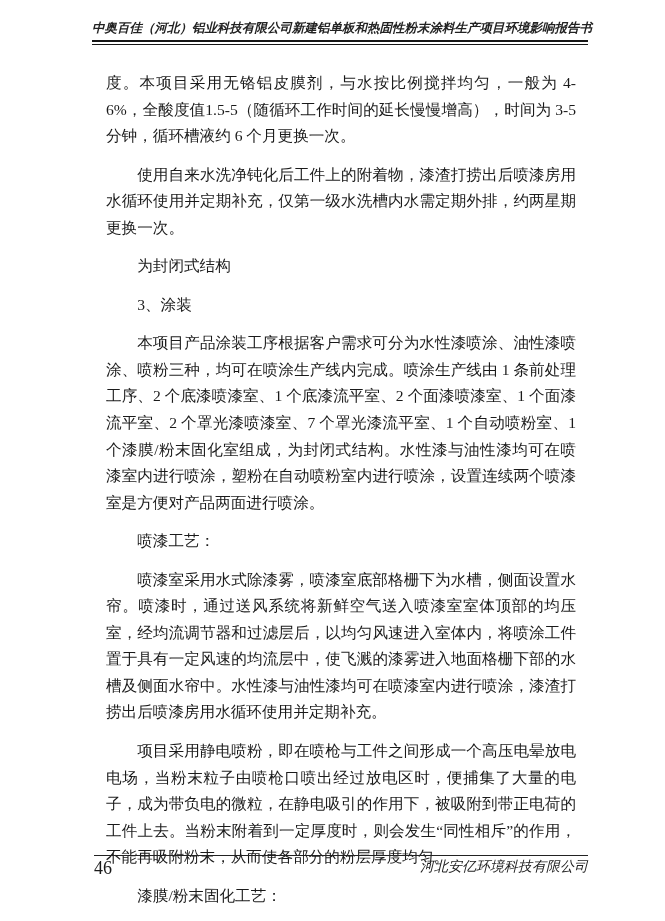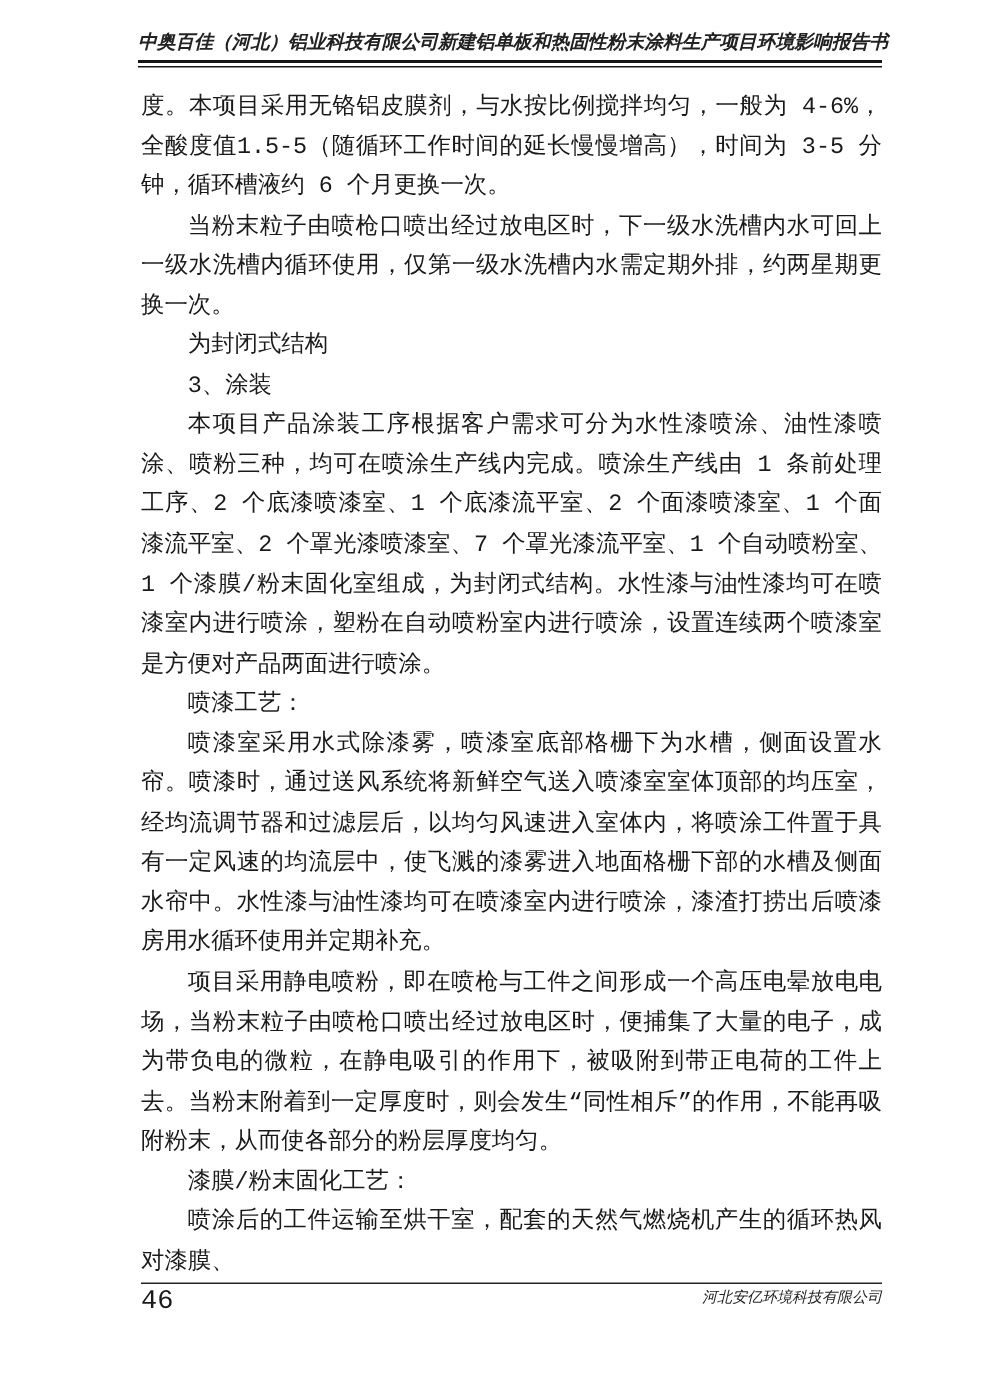--- a/index.html
+++ b/index.html
@@ -6,21 +6,21 @@
     margin: 0;
     padding: 0;
     background: #ffffff;
   }
   .page {
     position: relative;
     width: 665px;
     height: 921px;
     background: #ffffff;
     overflow: hidden;
-    font-family: Liberation Mono, monospace;
+    font-family: Liberation Serif, serif;
     color: #1a1a1a;
   }
   .header {
     position: absolute;
     left: 92px;
     top: 20px;
     width: 496px;
   }
   .header-title {
     text-align: center;
@@ -39,21 +39,21 @@
   .doc-body {
     position: absolute;
     left: 94px;
     top: 58px;
     width: 494px;
     text-align: justify;
     font-size: 15.6px;
     line-height: 26.55px;
   }
   .para {
-    margin: 0;
+    margin: 12px;
     padding: 0;
   }
   .para.indent {
     text-indent: 2em;
   }
   .footer {
     position: absolute;
     left: 94px;
     top: 855px;
     width: 494px;
@@ -61,38 +61,38 @@
     padding-top: 2px;
     display: flex;
     justify-content: space-between;
     align-items: flex-start;
   }
   .pagenum {
     font-size: 18px;
     color: #1a1a1a;
   }
   .company {
-    font-size: 10px;
+    font-size: 14px;
     font-style: italic;
     color: #222222;
   }
 </style>
 </head>
 <body>
 
 <div class="page">
 
   <div class="header">
     <div class="header-title">中奥百佳（河北）铝业科技有限公司新建铝单板和热固性粉末涂料生产项目环境影响报告书</div>
     <div class="header-rule"></div>
   </div>
 
   <div class="doc-body">
     <p class="para">度。本项目采用无铬铝皮膜剂，与水按比例搅拌均匀，一般为 4-6%，全酸度值1.5-5（随循环工作时间的延长慢慢增高），时间为 3-5 分钟，循环槽液约 6 个月更换一次。</p>
-    <p class="para indent">当粉末粒子由喷枪口喷出经过放电区时，下一级水洗槽内水可回上一级水洗槽内循环使用，仅第一级水洗槽内水需定期外排，约两星期更换一次。</p>
+    <p class="para indent">使用自来水洗净钝化后工件上的附着物，漆渣打捞出后喷漆房用水循环使用并定期补充，仅第一级水洗槽内水需定期外排，约两星期更换一次。</p>
     <p class="para indent">为封闭式结构</p>
     <p class="para indent">3、涂装</p>
     <p class="para indent">本项目产品涂装工序根据客户需求可分为水性漆喷涂、油性漆喷涂、喷粉三种，均可在喷涂生产线内完成。喷涂生产线由 1 条前处理工序、2 个底漆喷漆室、1 个底漆流平室、2 个面漆喷漆室、1 个面漆流平室、2 个罩光漆喷漆室、7 个罩光漆流平室、1 个自动喷粉室、1 个漆膜/粉末固化室组成，为封闭式结构。水性漆与油性漆均可在喷漆室内进行喷涂，塑粉在自动喷粉室内进行喷涂，设置连续两个喷漆室是方便对产品两面进行喷涂。</p>
     <p class="para indent">喷漆工艺：</p>
     <p class="para indent">喷漆室采用水式除漆雾，喷漆室底部格栅下为水槽，侧面设置水帘。喷漆时，通过送风系统将新鲜空气送入喷漆室室体顶部的均压室，经均流调节器和过滤层后，以均匀风速进入室体内，将喷涂工件置于具有一定风速的均流层中，使飞溅的漆雾进入地面格栅下部的水槽及侧面水帘中。水性漆与油性漆均可在喷漆室内进行喷涂，漆渣打捞出后喷漆房用水循环使用并定期补充。</p>
     <p class="para indent">项目采用静电喷粉，即在喷枪与工件之间形成一个高压电晕放电电场，当粉末粒子由喷枪口喷出经过放电区时，便捕集了大量的电子，成为带负电的微粒，在静电吸引的作用下，被吸附到带正电荷的工件上去。当粉末附着到一定厚度时，则会发生“同性相斥”的作用，不能再吸附粉末，从而使各部分的粉层厚度均匀。</p>
     <p class="para indent">漆膜/粉末固化工艺：</p>
     <p class="para indent">喷涂后的工件运输至烘干室，配套的天然气燃烧机产生的循环热风对漆膜、</p>
   </div>
 

